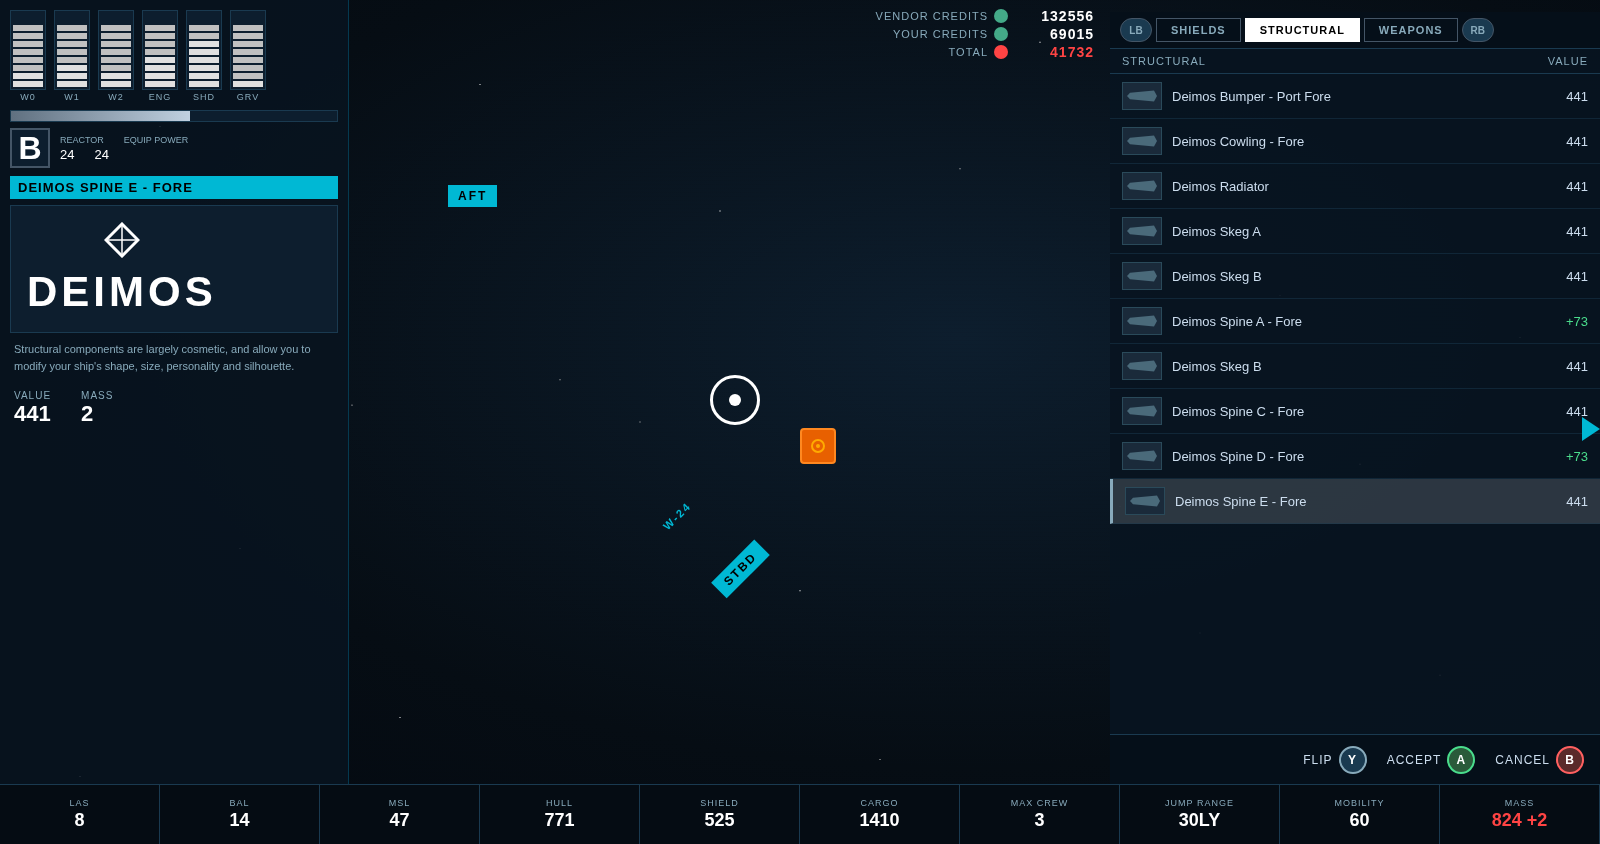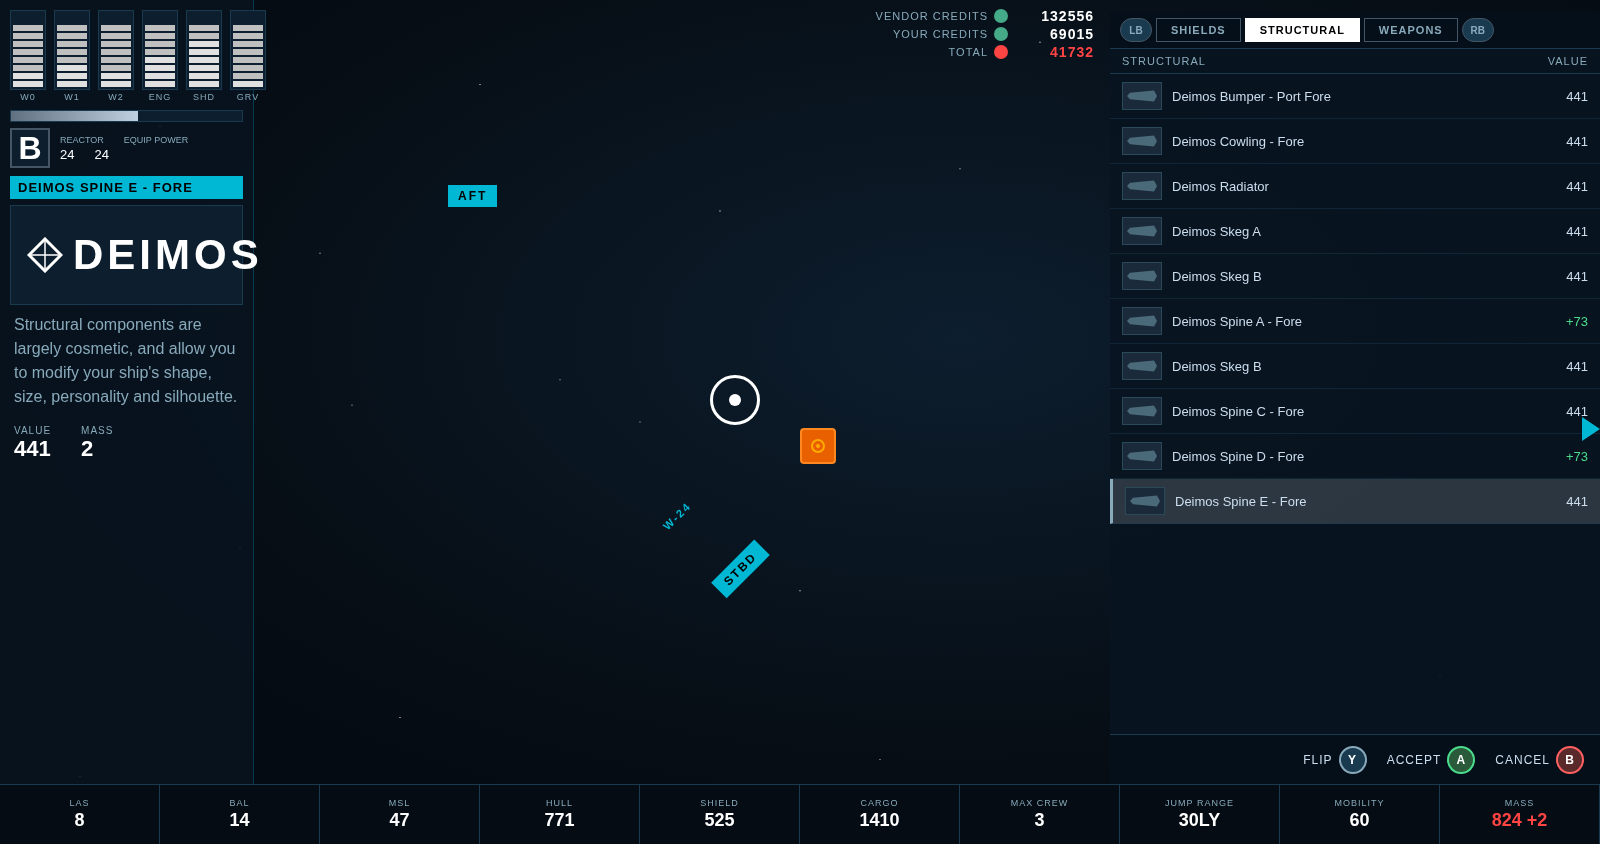--- a/index.html
+++ b/index.html
@@ -45,21 +45,21 @@
         radial-gradient(1px 1px at 95% 40%, #ccc 0%, transparent 100%),
         radial-gradient(1px 1px at 5% 92%, #fff 0%, transparent 100%),
         radial-gradient(1px 1px at 22% 48%, #bbb 0%, transparent 100%);
     }
 
     
     .left-panel {
       position: absolute;
       left: 0;
       top: 0;
-      width: 254px;
+      width: 349px;
       bottom: 60px;
       background: rgba(8, 20, 32, 0.85);
       border-right: 1px solid rgba(0, 150, 200, 0.3);
       padding: 10px;
     }
 
     
     .resource-bars {
       display: flex;
       gap: 8px;
@@ -170,32 +170,33 @@
       margin-bottom: 8px;
       min-height: 100px;
       display: flex;
       align-items: center;
       justify-content: flex-start;
     }
     .brand-logo {
       display: flex;
       align-items: center;
       gap: 10px;
+      flex-direction: column;
     }
     .brand-name {
       font-size: 42px;
       font-weight: 900;
       color: #fff;
       letter-spacing: 4px;
       text-transform: uppercase;
     }
 
     
     .description-text {
-      font-size: 16px;
+      font-size: 11px;
       color: #8ab;
       line-height: 1.5;
       margin-bottom: 16px;
       padding: 0 4px;
     }
 
     
     .stats-row {
       display: flex;
       gap: 30px;

